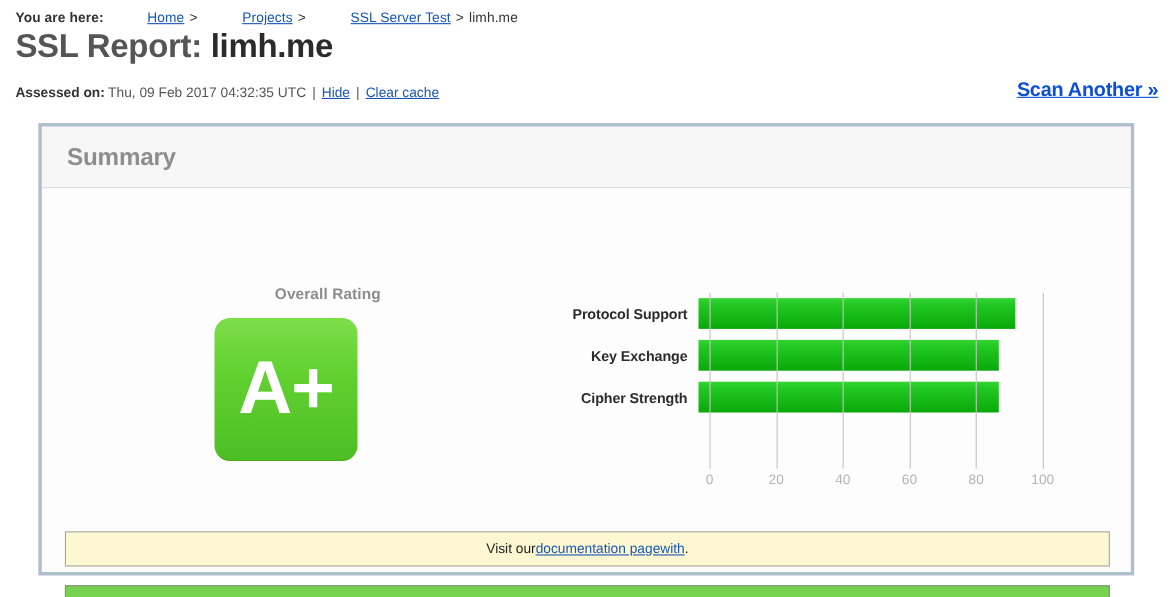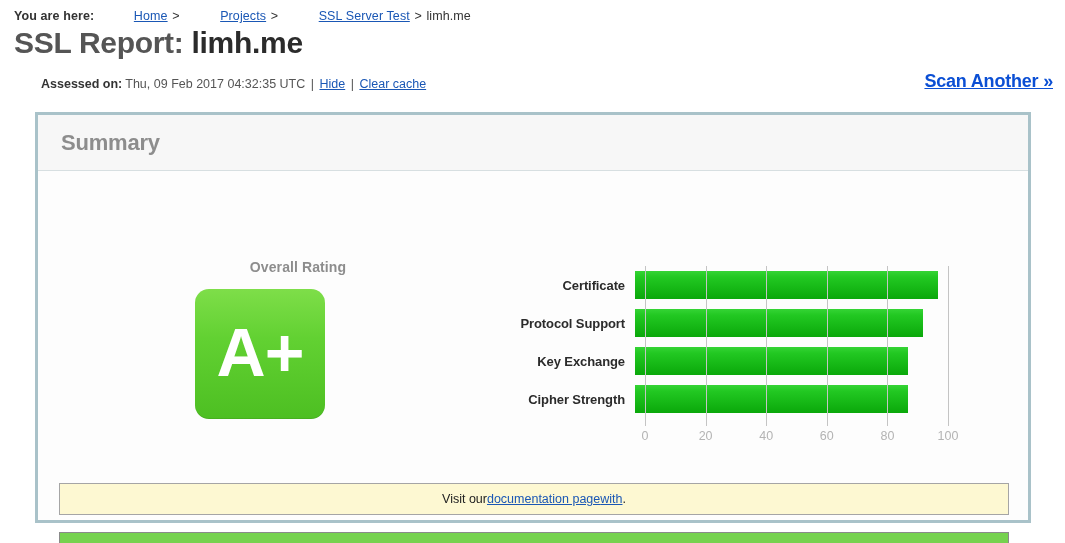--- a/index.html
+++ b/index.html
@@ -63,21 +63,20 @@
   .assessed {
     position: absolute;
     left: 14px;
     top: 77px;
     font-size: 12.5px;
     white-space: nowrap;
   }
   .assessed .lbl {
     font-weight: bold;
     color: #333333;
-    margin-left: 27px;
   }
   .assessed .val {
     color: #555555;
     padding-left: 3px;
   }
   .assessed .pipe { color: #555; padding: 0 2px; }
   .assessed a {
     color: #1a57b5;
     text-decoration: underline;
   }
@@ -319,26 +318,20 @@
   <div class="panel-body">
 
     <div class="rating-caption">Overall Rating</div>
     <div class="grade-badge">
       <span class="grade-text">A+</span>
     </div>
 
     <div class="chart">
       <div class="chart-rows">
 
-        <div class="chart-row">
-          <div class="chart-label">Certificate</div>
-          <div class="chart-track">
-            <div class="bar" style="width: 303px;"></div>
-          </div>
-        </div>
 
         <div class="chart-row">
           <div class="chart-label">Protocol Support</div>
           <div class="chart-track">
             <div class="bar" style="width: 287.85px;"></div>
           </div>
         </div>
 
         <div class="chart-row">
           <div class="chart-label">Key Exchange</div>

